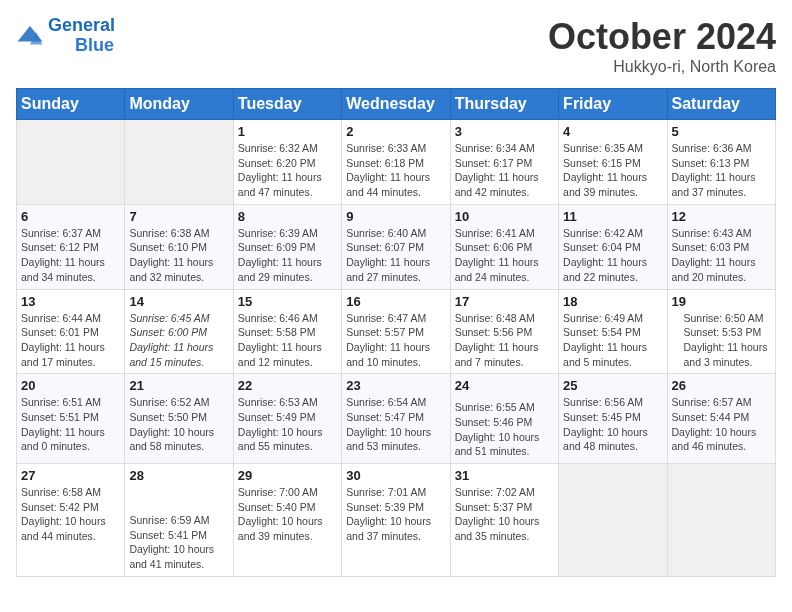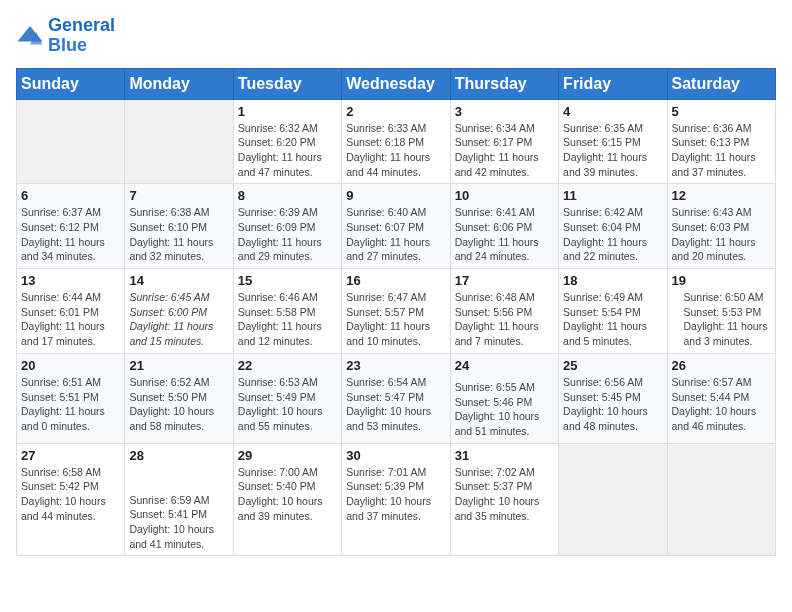--- a/index.html
+++ b/index.html
@@ -93,23 +93,27 @@
 
 <div class="header">
   <div class="logo">
     <svg class="logo-icon" width="36" height="30" viewBox="0 0 36 30">
       <polygon points="18,2 34,22 2,22" fill="#1a6bbd" opacity="0.85"></polygon>
       <polygon points="26,10 34,26 18,26" fill="#2e7ad1" opacity="0.7"></polygon>
     </svg>
     <div>
       <div class="logo-text">
         <span>General</span><br>
-        <span style="color:#2e7ad1;">Blue</span>
+        <span style="color:#2e7ad1;margin-left:27px;">Blue</span>
       </div>
     </div>
+  </div>
+  <div class="title-area">
+    <div class="month-title">October 2024</div>
+    <div class="location">Hukkyo-ri, North Korea</div>
   </div>
 </div>
 
 <table>
   <thead>
     <tr>
     <th>Sunday</th>
         <th>Monday</th>
         <th>Tuesday</th>
         <th>Wednesday</th>

